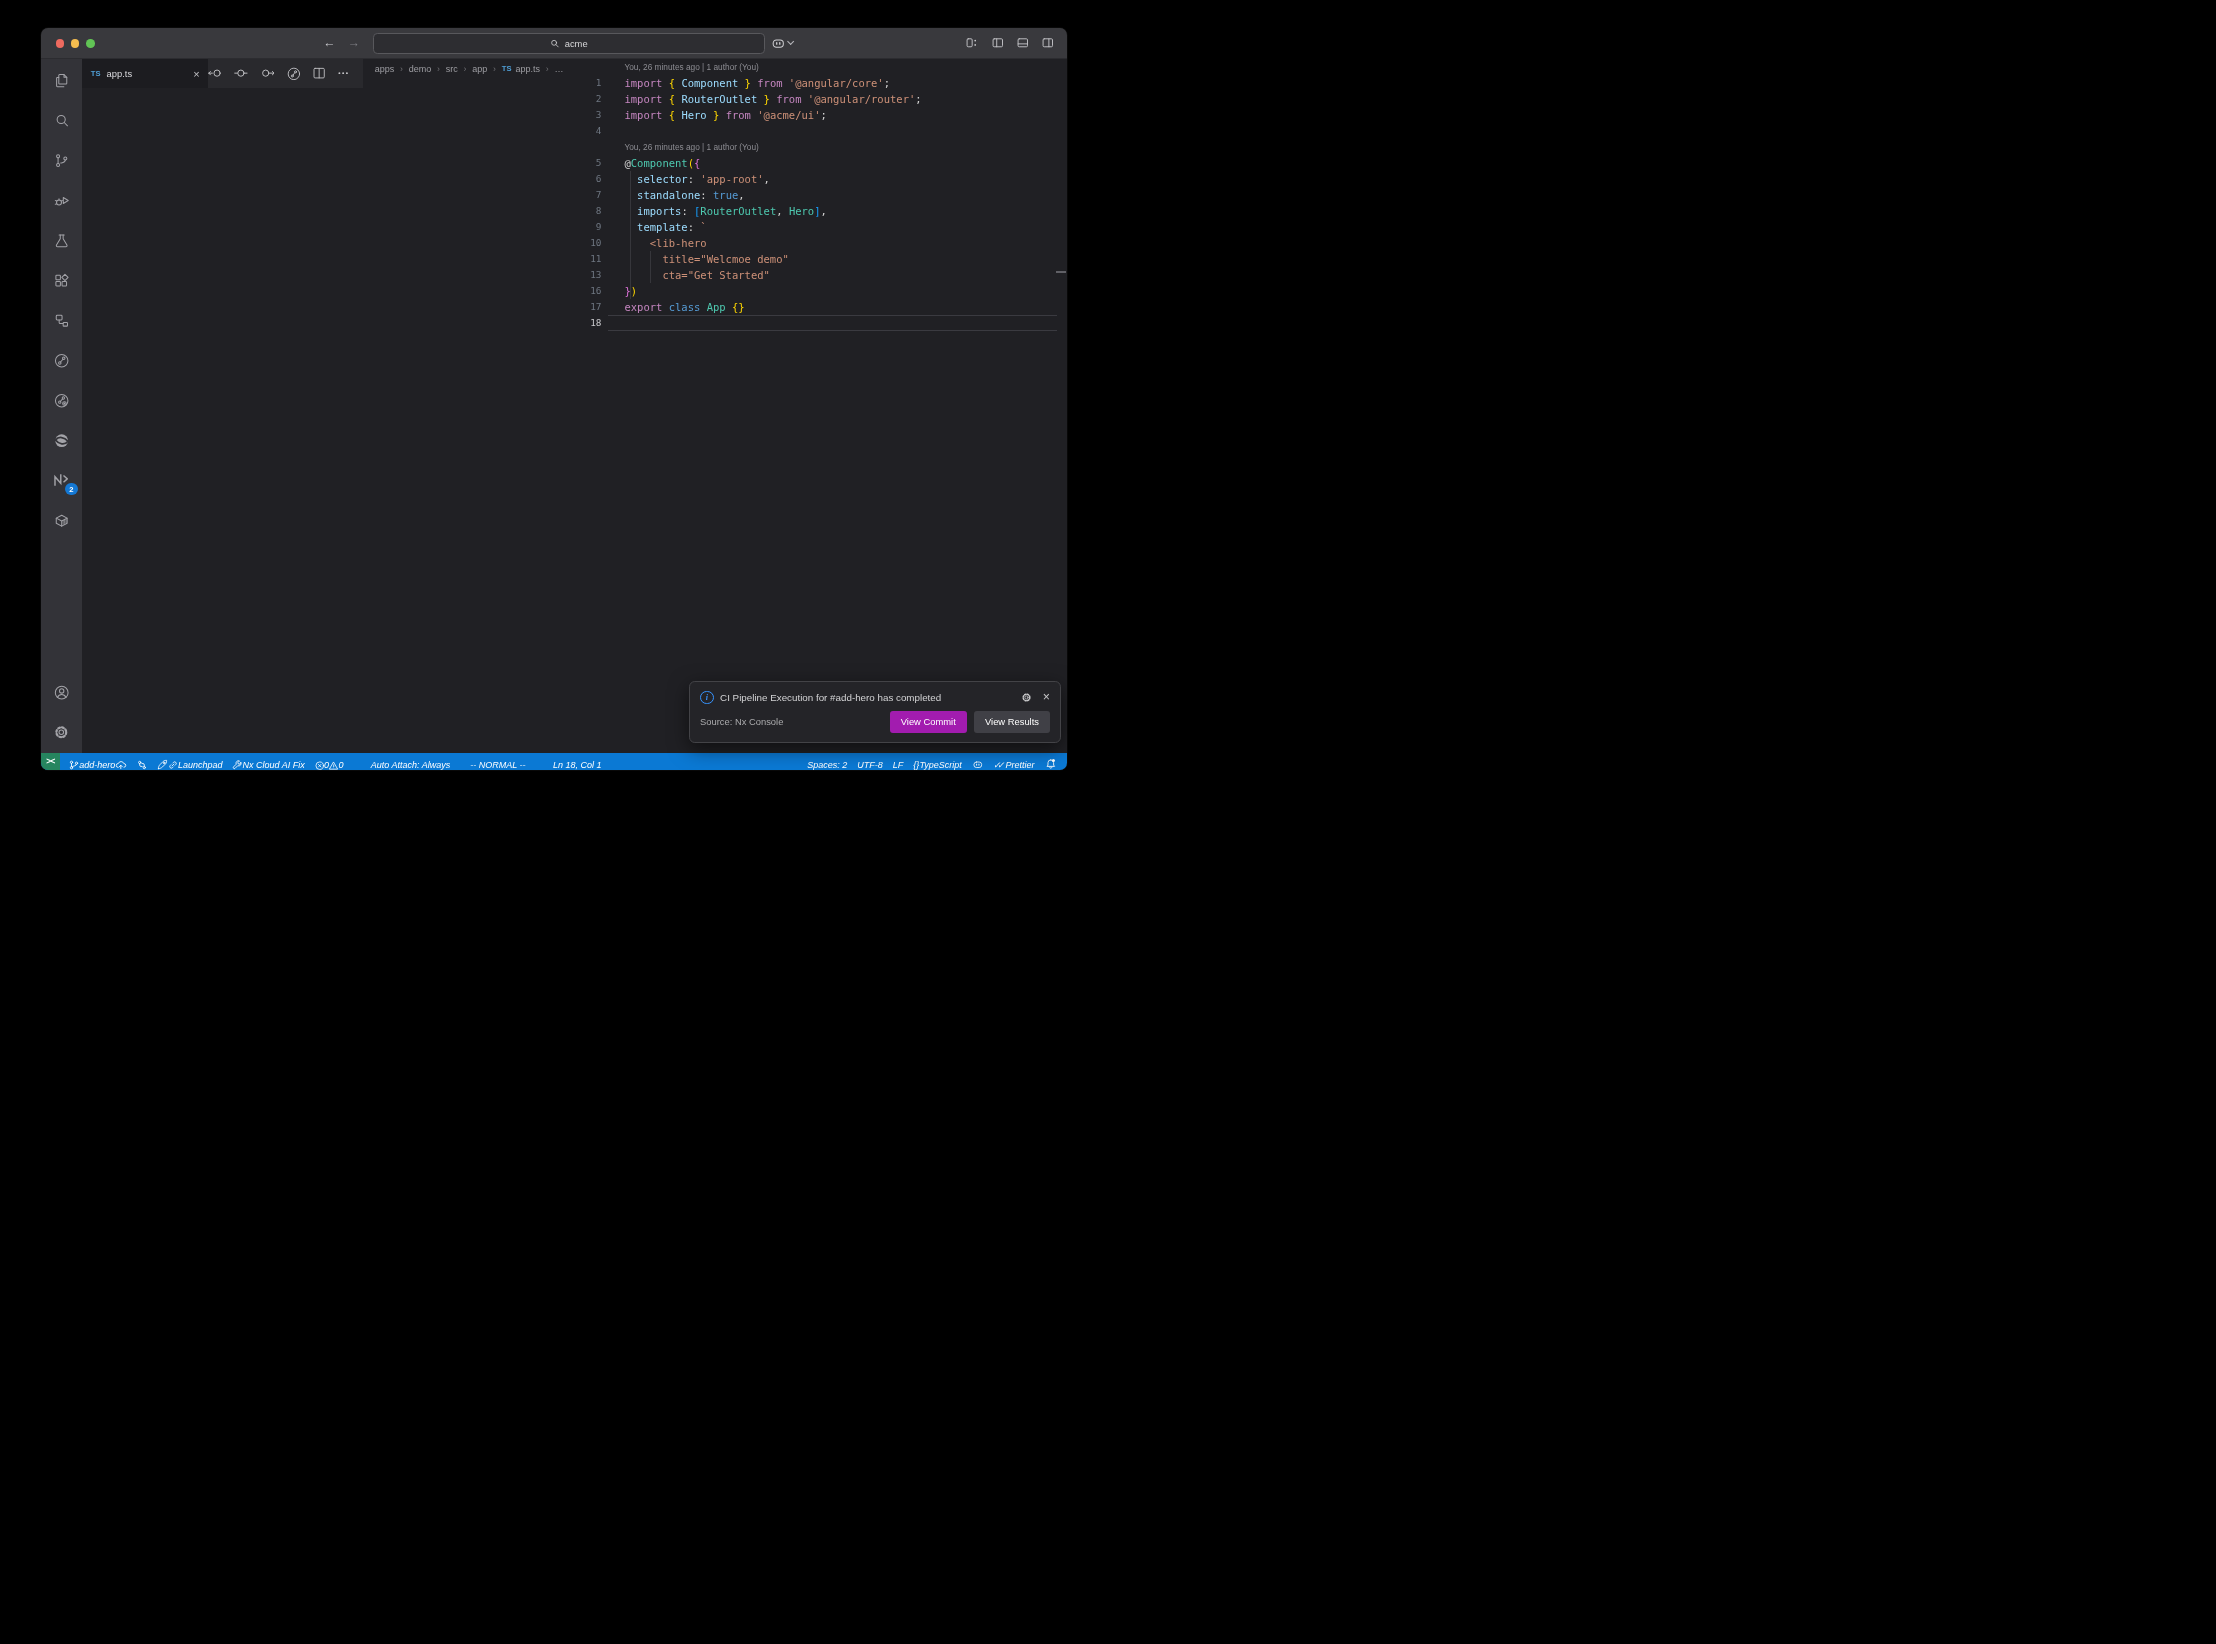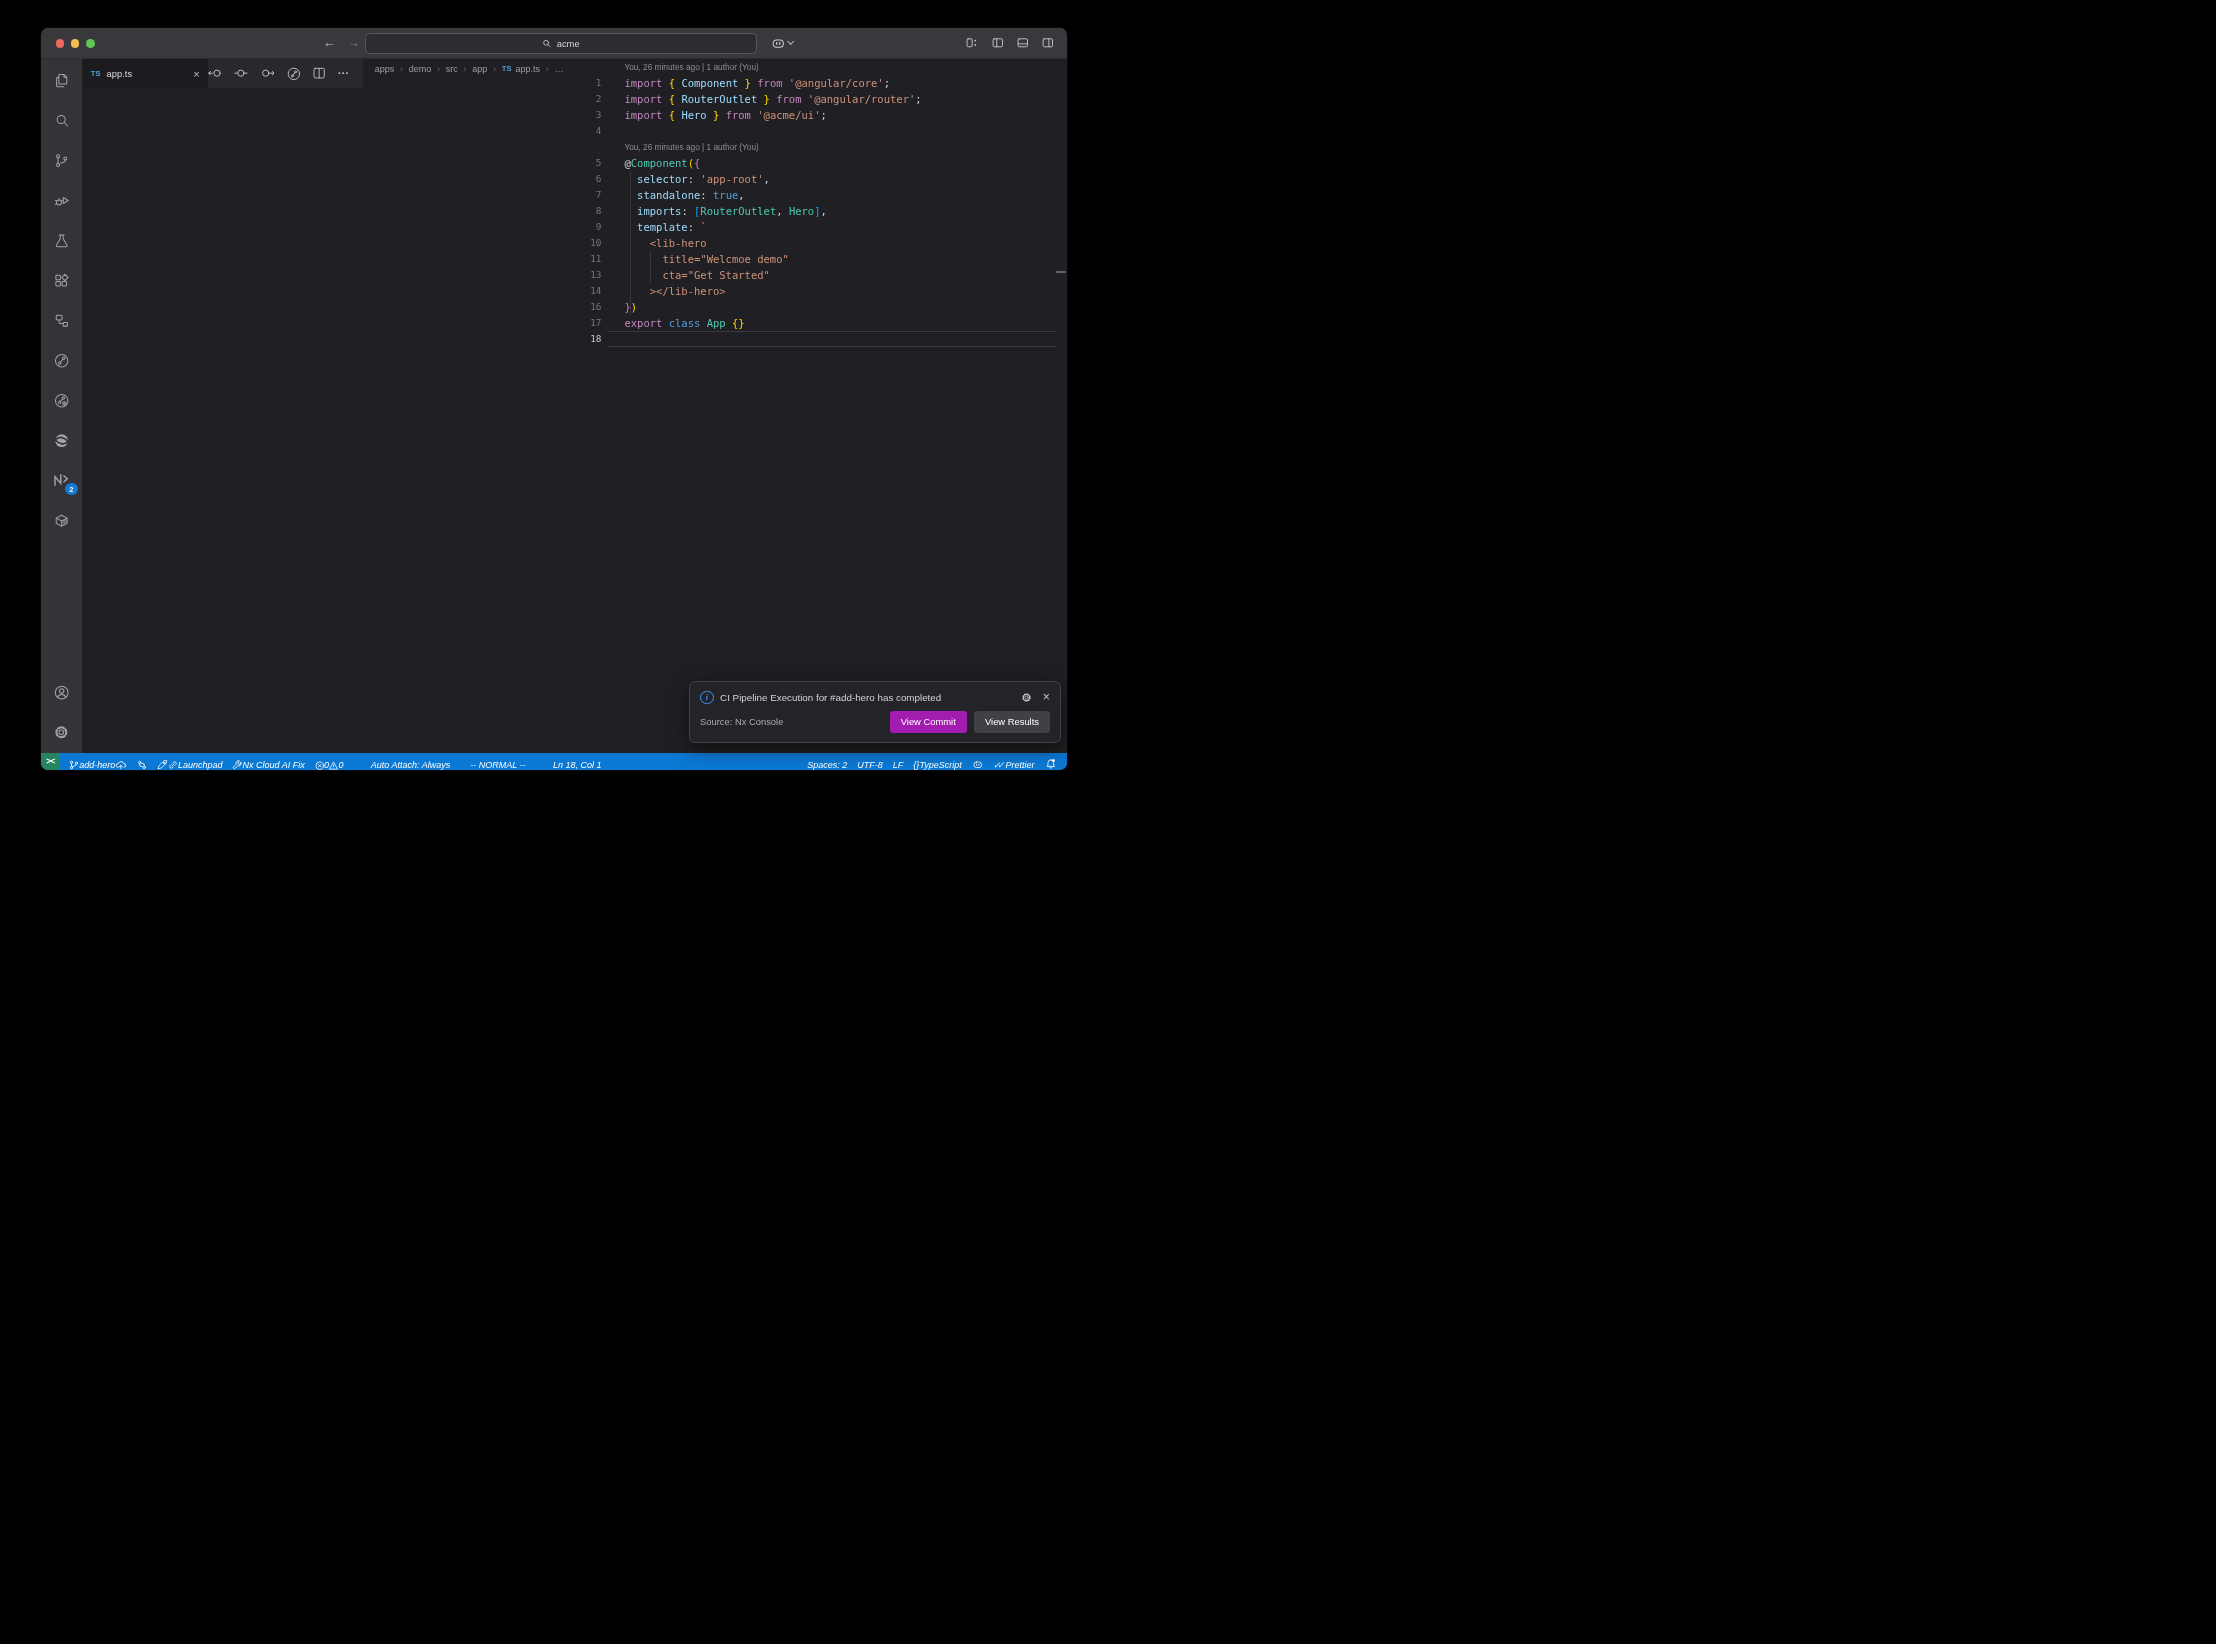--- a/index.html
+++ b/index.html
@@ -4,21 +4,21 @@
 <style>
   html,body{margin:0;padding:0;background:#000;}
   body{width:1108px;height:822px;position:relative;font-family:"Liberation Sans",sans-serif;overflow:hidden;-webkit-font-smoothing:antialiased;}
   .window{position:absolute;left:41px;top:28px;width:1026px;height:742px;background:#202024;border-radius:7.2px;overflow:hidden;display:flex;flex-direction:column;box-shadow:0 0 0 0.7px #0c0c0c,0 17.4px 51px rgba(0,0,0,.65);}
   
   .titlebar{height:30px;background:#39393d;border-bottom:0.7px solid #2c2c30;position:relative;flex:none;}
   .lights{position:absolute;left:14.5px;top:11px;display:flex;gap:6.5px;}
   .light{width:8.7px;height:8.7px;border-radius:50%;}
   .navarrows{position:absolute;left:282px;top:0;height:30px;display:flex;align-items:center;gap:12.3px;font-size:12.3px;color:#cfcfd3;}
   .fwd{color:#7f7f84;}
-  .cmdcenter{position:absolute;left:324px;top:5px;width:390px;height:19px;background:#2d2d31;border:0.7px solid #58585c;border-radius:4.3px;display:flex;align-items:center;justify-content:center;gap:5px;color:#d6d6d8;font-size:9.4px;cursor:text;}
+  .cmdcenter{position:absolute;left:332px;top:5px;width:390px;height:19px;background:#2d2d31;border:0.7px solid #58585c;border-radius:4.3px;display:flex;align-items:center;justify-content:center;gap:5px;color:#d6d6d8;font-size:9.4px;cursor:text;}
   .copilot-tb{position:absolute;left:730px;top:0;height:30px;display:flex;align-items:center;gap:2.9px;color:#d0d0d3;}
   .chev{width:4.3px;height:4.3px;border-right:1.1px solid #b8b8bc;border-bottom:1.1px solid #b8b8bc;transform:rotate(45deg);margin-top:-2.2px;}
   .layouticons{position:absolute;right:13px;top:0;height:30px;display:flex;align-items:center;gap:13.8px;color:#c4c4c8;}
   
   .main{flex:1;display:flex;min-height:0;}
   .activity{width:41px;background:#333338;display:flex;flex-direction:column;align-items:center;padding-top:1.4px;flex:none;}
   .abtn{width:35px;height:40px;display:flex;align-items:center;justify-content:center;position:relative;color:#a3a3a8;cursor:pointer;}
   .abottom{margin-top:auto;}
   .badge{position:absolute;right:1.4px;bottom:5px;background:#1478d4;color:#fff;font-size:7.6px;font-weight:bold;width:12.3px;height:12.3px;border-radius:50%;display:flex;align-items:center;justify-content:center;}
   .editorcol{flex:1;display:flex;flex-direction:row;min-width:0;background:#202024;}
@@ -338,25 +338,20 @@
             <span class="g1"></span>
             <span class="g2"></span>
           </div>
           <div class="row">
             <span class="num">13</span>
             <span class="txt"><span class="tok-str">      cta="Get Started"</span></span>
             <span class="g1"></span>
             <span class="g2"></span>
           </div>
           <div class="row">
-            <span class="num">14</span>
-            <span class="txt"><span class="tok-str">    &gt;&lt;/lib-hero&gt;</span></span>
-            <span class="g1"></span>
-          </div>
-          <div class="row">
             <span class="num">16</span>
             <span class="txt"><span class="tok-b2">}</span><span class="tok-b1">)</span></span>
             <span class="g1"></span>
           </div>
           <div class="row">
             <span class="num">17</span>
             <span class="txt"><span class="tok-kw">export </span><span class="tok-kw2">class </span><span class="tok-cls">App </span><span class="tok-b1">{}</span></span>
           </div>
           <div class="row cur">
             <span class="num numcur">18</span>

